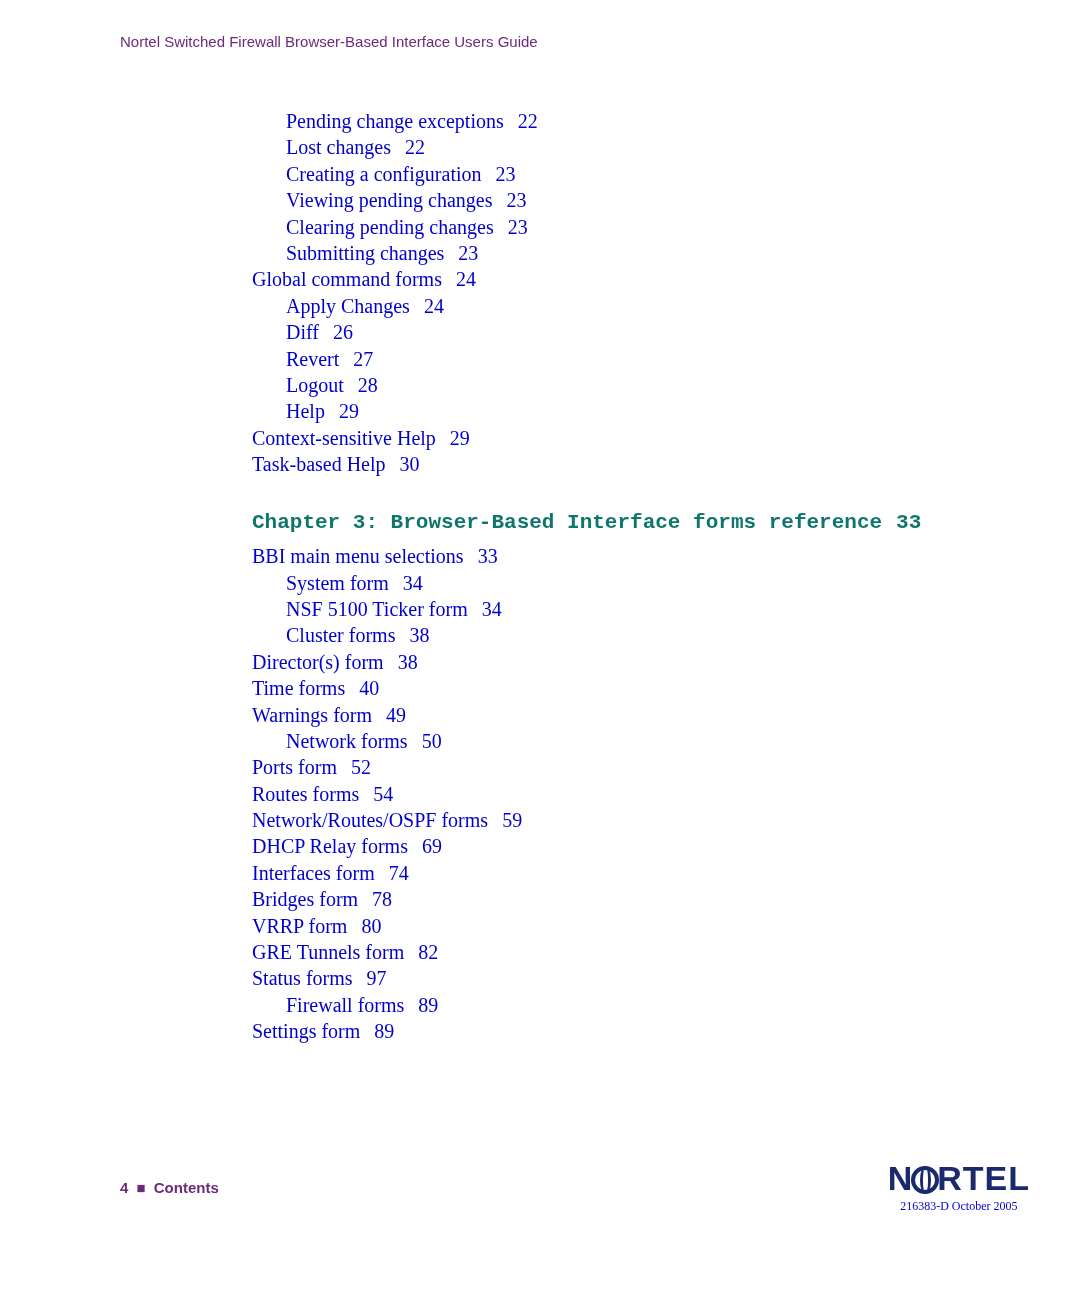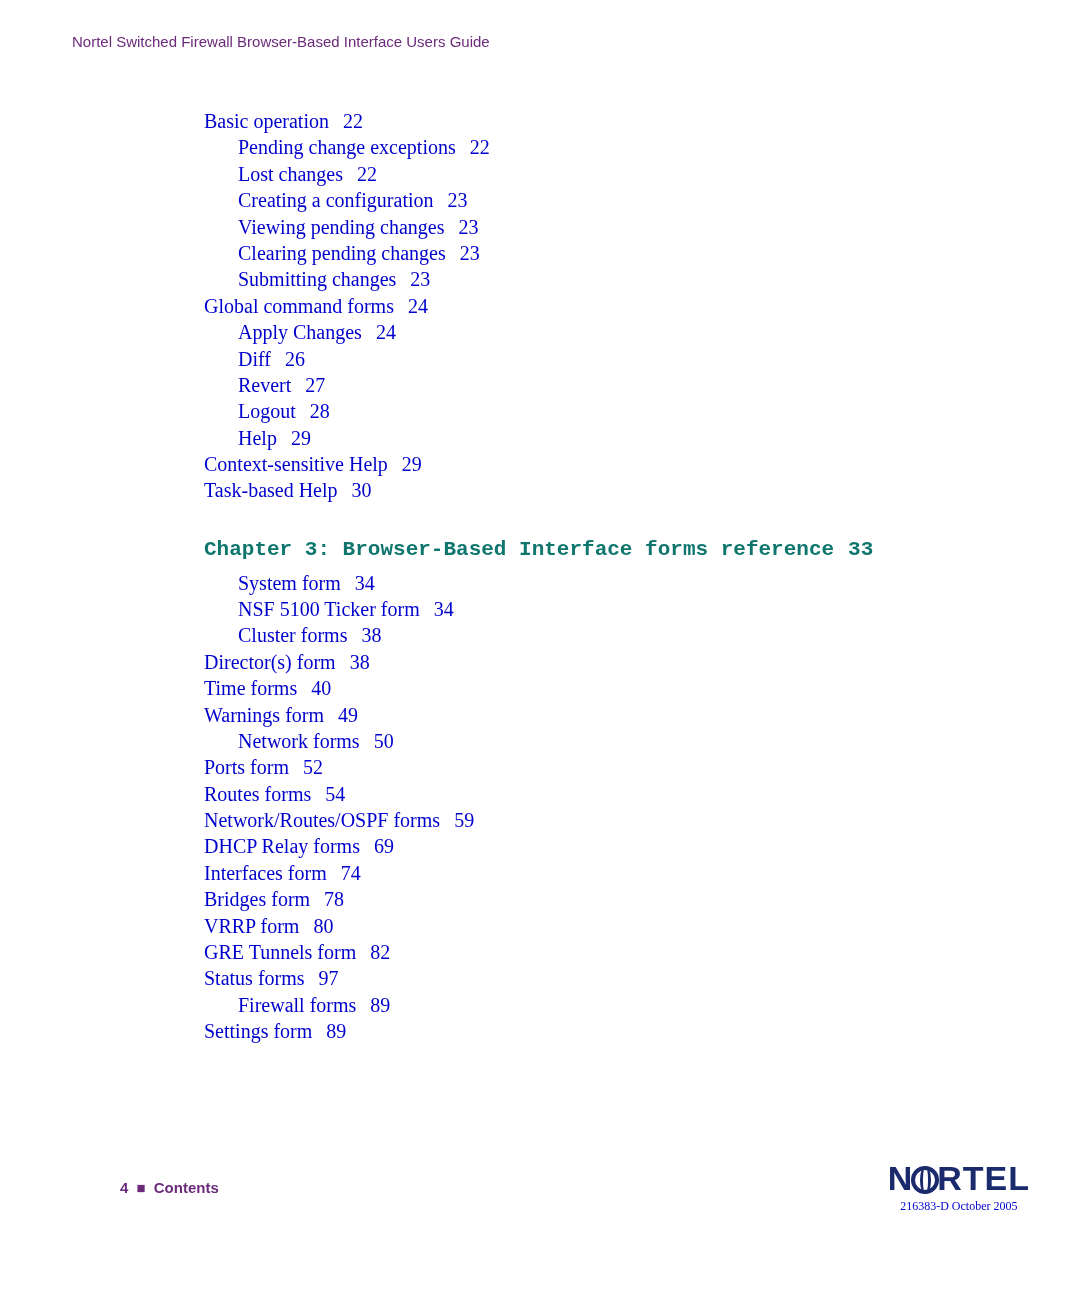--- a/index.html
+++ b/index.html
@@ -6,21 +6,21 @@
     margin: 0;
     padding: 0;
     background: #ffffff;
     font-family: "Times New Roman", Times, serif;
     width: 1080px;
     height: 1296px;
     position: relative;
     color: #000;
   }
   .page {
-    padding: 33px 100px 0 72px;
+    padding: 33px 100px 0 120px;
   }
   .running-header {
     color: #6b2a7a;
     font-family: Arial, Helvetica, sans-serif;
     font-size: 15px;
     margin-bottom: 58px;
   }
   .toc {
     margin-left: 132px;
     font-size: 20px;
@@ -113,21 +113,20 @@
   .gap { display:inline-block; width: 14px; }
 </style>
 </head>
 <body>
 
 <div class="page">
   <div class="running-header">Nortel Switched Firewall Browser-Based Interface Users Guide</div>
 
   <div class="toc">
     <div id="toc-block-1">
-        <div class="row entry lvl0"><span>Basic operation</span><span class="gap"></span><span class="page-ref">22</span></div>
         <div class="row entry lvl1"><span>Pending change exceptions</span><span class="gap"></span><span class="page-ref">22</span></div>
         <div class="row entry lvl1"><span>Lost changes</span><span class="gap"></span><span class="page-ref">22</span></div>
         <div class="row entry lvl1"><span>Creating a configuration</span><span class="gap"></span><span class="page-ref">23</span></div>
         <div class="row entry lvl1"><span>Viewing pending changes</span><span class="gap"></span><span class="page-ref">23</span></div>
         <div class="row entry lvl1"><span>Clearing pending changes</span><span class="gap"></span><span class="page-ref">23</span></div>
         <div class="row entry lvl1"><span>Submitting changes</span><span class="gap"></span><span class="page-ref">23</span></div>
         <div class="row entry lvl0"><span>Global command forms</span><span class="gap"></span><span class="page-ref">24</span></div>
         <div class="row entry lvl1"><span>Apply Changes</span><span class="gap"></span><span class="page-ref">24</span></div>
         <div class="row entry lvl1"><span>Diff</span><span class="gap"></span><span class="page-ref">26</span></div>
         <div class="row entry lvl1"><span>Revert</span><span class="gap"></span><span class="page-ref">27</span></div>
@@ -135,20 +134,21 @@
         <div class="row entry lvl1"><span>Help</span><span class="gap"></span><span class="page-ref">29</span></div>
         <div class="row entry lvl2"><span>Context-sensitive Help</span><span class="gap"></span><span class="page-ref">29</span></div>
         <div class="row entry lvl2"><span>Task-based Help</span><span class="gap"></span><span class="page-ref">30</span></div>
       </div>
 
     <div class="chapter-row row">
       <span>Chapter 3: Browser-Based Interface forms reference</span><span class="gap"></span><span>33</span>
     </div>
 
     <div id="toc-block-2">
+        <div class="row entry lvl0"><span>BBI main menu selections</span><span class="gap"></span><span class="page-ref">33</span></div>
         <div class="row entry lvl1"><span>System form</span><span class="gap"></span><span class="page-ref">34</span></div>
         <div class="row entry lvl1"><span>NSF 5100 Ticker form</span><span class="gap"></span><span class="page-ref">34</span></div>
         <div class="row entry lvl1"><span>Cluster forms</span><span class="gap"></span><span class="page-ref">38</span></div>
         <div class="row entry lvl2"><span>Director(s) form</span><span class="gap"></span><span class="page-ref">38</span></div>
         <div class="row entry lvl2"><span>Time forms</span><span class="gap"></span><span class="page-ref">40</span></div>
         <div class="row entry lvl2"><span>Warnings form</span><span class="gap"></span><span class="page-ref">49</span></div>
         <div class="row entry lvl1"><span>Network forms</span><span class="gap"></span><span class="page-ref">50</span></div>
         <div class="row entry lvl2"><span>Ports form</span><span class="gap"></span><span class="page-ref">52</span></div>
         <div class="row entry lvl2"><span>Routes forms</span><span class="gap"></span><span class="page-ref">54</span></div>
         <div class="row entry lvl2"><span>Network/Routes/OSPF forms</span><span class="gap"></span><span class="page-ref">59</span></div>

